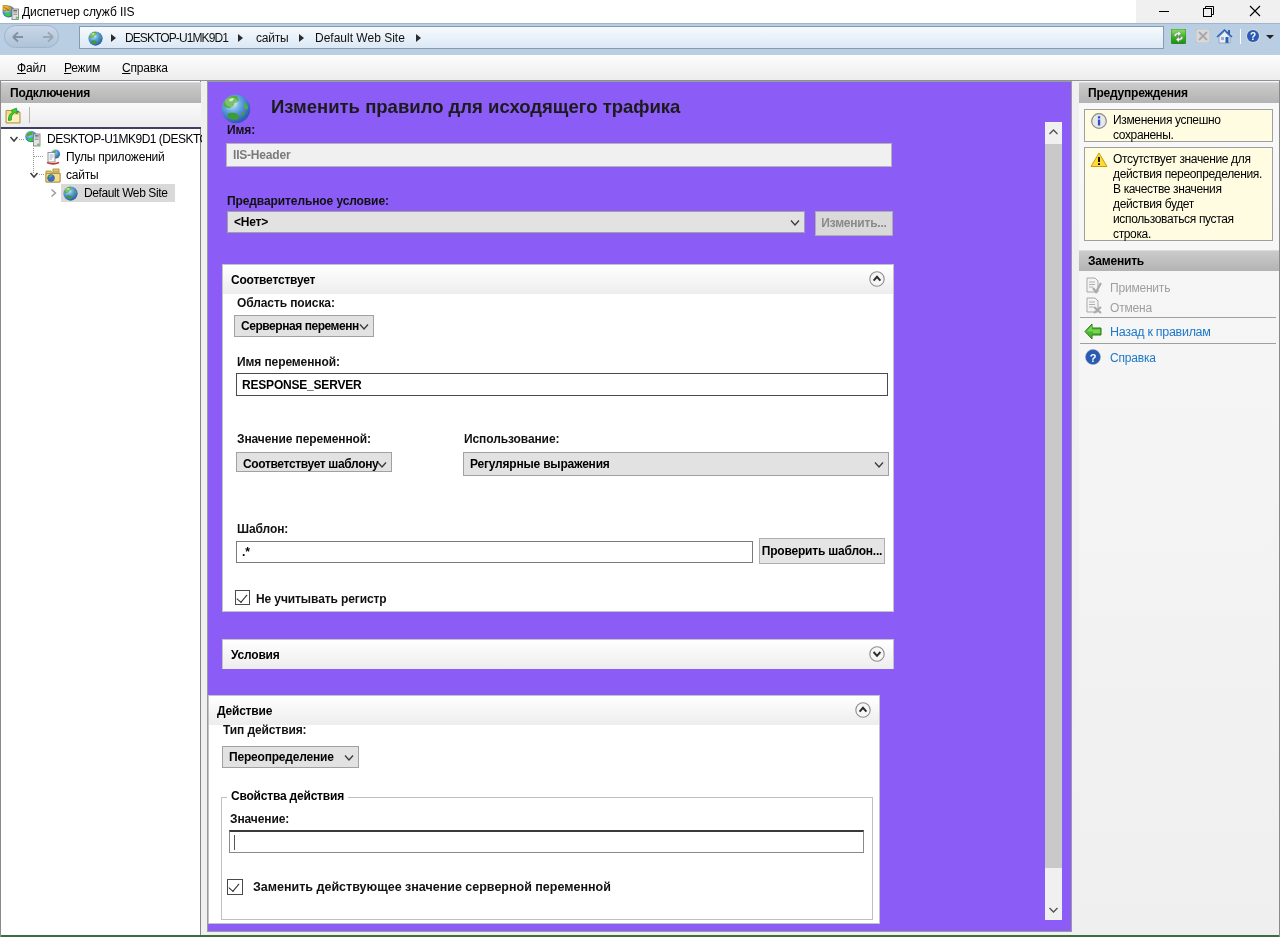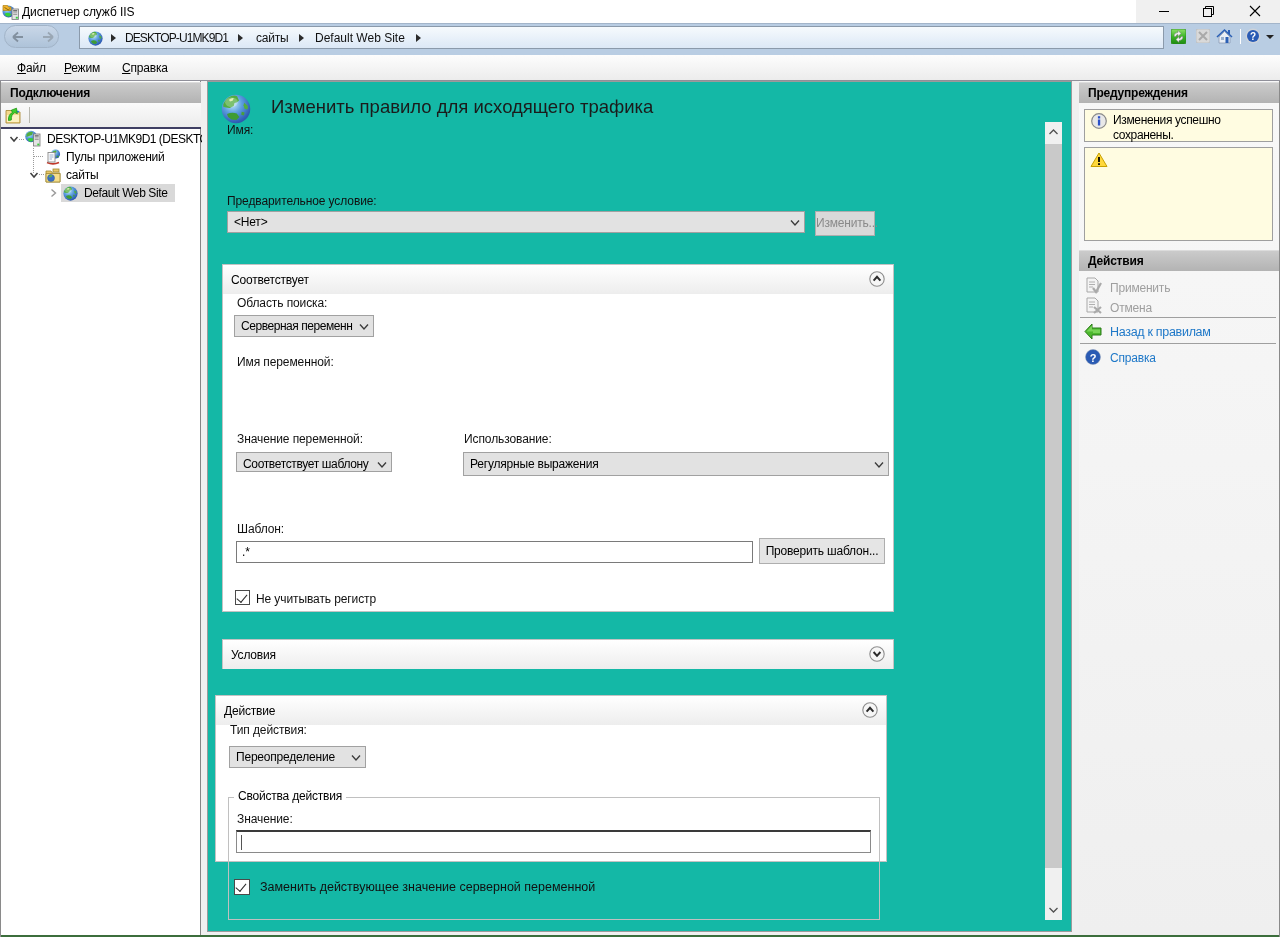--- a/index.html
+++ b/index.html
@@ -41,21 +41,21 @@
 #lp-hdr span, #rp-hdr1 span, #rp-hdr2 span { position:absolute; left:9px; top:3px; }
 #lp-toolbar { left:0; top:22px; width:200px; height:26px; background:linear-gradient(#fafafa,#ececec); border-bottom:2px solid #3f3f63; }
 #lp-sep { left:28px; top:4px; width:1px; height:16px; background:#b8b8b0; }
 .treerow { position:absolute; left:0; height:18px; width:201px; overflow:hidden; }
 .treerow .lbl { position:absolute; top:2px; font-size:12px; white-space:nowrap; }
 #tree-sel { left:60px; top:0px; width:114px; height:18px; background:#d9d9d9; position:absolute; }
 .dotv { position:absolute; width:1px; background-image:linear-gradient(#9a9a9a 1px, transparent 1px); background-size:1px 2px; }
 .doth { position:absolute; height:1px; background-image:linear-gradient(90deg,#9a9a9a 1px, transparent 1px); background-size:2px 1px; }
 
 
-#mainpanel { left:207px; top:81px; width:865px; height:851px; background:#14b8a6; border:1px solid #9b9b9b; }
+#mainpanel { left:207px; top:81px; width:865px; height:851px; background:#8b5cf6; border:1px solid #9b9b9b;font-weight:bold; }
 #main-title { left:63px; top:14px; font-size:18.5px; letter-spacing:0; color:#1b1b1b; }
 label.fl { position:absolute; font-size:12px; color:#111; line-height:14px; letter-spacing:-0.1px; white-space:nowrap; }
 .tbox { position:absolute; border:1px solid #b3b3b3; background:#f0f0f0; font-size:12px; }
 .combo { position:absolute; background:#e2e2e2; border:1px solid #a1a1a1; font-size:12px; }
 .combo .ctext { position:absolute; left:6px; top:3px; white-space:nowrap; }
 .combo .carr { position:absolute; right:4px; top:3px; }
 .btn { position:absolute; background:#d9d9d9; border:1px solid #aeaeae; font-size:12px; text-align:center; }
 .grouppanel { position:absolute; border:1px solid #c3c3c3; background:#fff; }
 .grouphdr { position:absolute; left:0; top:0; right:0; height:29px; background:linear-gradient(#fff,#ededed); }
 .grouptitle { position:absolute; left:9px; top:8px; font-size:12px; }
@@ -262,45 +262,51 @@
   </div>
 </div>
 
 <div id="mainpanel" class="abs">
   <svg class="abs" style="left:13px;top:12px" width="30" height="30" viewBox="0 0 16 16">
       <use href="#globe16"></use>
     </svg>
   <span id="main-title" class="abs">Изменить правило для исходящего трафика</span>
 
   <label class="fl" style="left:19px;top:41px">Имя:</label>
+  <div class="tbox" style="left:18px;top:61px;width:666px;height:24px;color:#7a7a7a">
+      <span style="position:absolute;left:6px;top:4px">IIS-Header</span>
+    </div>
 
   <label class="fl" style="left:19px;top:112px">Предварительное условие:</label>
   <div class="combo" style="left:19px;top:129px;width:578px;height:22px">
       <span class="ctext">&lt;Нет&gt;</span>
     <svg class="carr" style="top:7px" width="10" height="8" viewBox="0 0 10 8">
         <path d="M1 1.5 L5 6 L9 1.5" fill="none" stroke="#3a3a3a" stroke-width="1.3"></path>
       </svg>
   </div>
-  <div class="btn" style="left:607px;top:129px;width:60px;height:25px;color:#8a8a8a"><span style="position:relative;top:4px">Изменить...</span></div>
+  <div class="btn" style="left:607px;top:129px;width:78px;height:25px;color:#8a8a8a"><span style="position:relative;top:4px">Изменить...</span></div>
 
   <div class="grouppanel" style="left:14px;top:182px;width:672px;height:348px">
     <div class="grouphdr"></div>
     <span class="grouptitle" style="left:8px">Соответствует</span>
     <svg class="collbtn" width="16" height="16" viewBox="0 0 16 16">
         <circle cx="8" cy="8" r="7.2" fill="#f6f6f6" stroke="#8e8e8e" stroke-width="1.1"></circle>
         <path d="M4.6 9.6 L8 5.8 L11.4 9.6" fill="none" stroke="#2b2b2b" stroke-width="2"></path>
       </svg>
     <label class="fl" style="left:14px;top:31px">Область поиска:</label>
     <div class="combo" style="left:11px;top:50px;width:140px;height:22px">
         <span class="ctext" style="letter-spacing:-0.45px">Серверная переменн</span>
       <svg class="carr" style="top:7px" width="10" height="8" viewBox="0 0 10 8">
           <path d="M1 1.5 L5 6 L9 1.5" fill="none" stroke="#3a3a3a" stroke-width="1.3"></path>
         </svg>
     </div>
     <label class="fl" style="left:14px;top:90px">Имя переменной:</label>
+    <div class="tbox" style="left:13px;top:108px;width:652px;height:23px;background:#fff;border-color:#4a4a4a">
+        <span style="position:absolute;left:5px;top:4px">RESPONSE_SERVER</span>
+      </div>
     <label class="fl" style="left:14px;top:167px">Значение переменной:</label>
     <div class="combo" style="left:13px;top:187px;width:156px;height:20px">
         <span class="ctext" style="top:4px;letter-spacing:-0.35px">Соответствует шаблону</span>
       <svg class="carr" style="top:8px" width="10" height="8" viewBox="0 0 10 8">
           <path d="M1 1.5 L5 6 L9 1.5" fill="none" stroke="#3a3a3a" stroke-width="1.3"></path>
         </svg>
     </div>
     <label class="fl" style="left:241px;top:167px">Использование:</label>
     <div class="combo" style="left:240px;top:187px;width:426px;height:24px">
         <span class="ctext" style="top:4px">Регулярные выражения</span>
@@ -319,21 +325,21 @@
 
   <div class="grouppanel" style="left:14px;top:557px;width:672px;height:30px">
     <div class="grouphdr"></div>
     <span class="grouptitle" style="left:8px">Условия</span>
     <svg class="collbtn" width="16" height="16" viewBox="0 0 16 16">
         <circle cx="8" cy="8" r="7.2" fill="#f6f6f6" stroke="#8e8e8e" stroke-width="1.1"></circle>
         <path d="M4.6 6 L8 9.8 L11.4 6" fill="none" stroke="#2b2b2b" stroke-width="2"></path>
       </svg>
   </div>
 
-  <div class="grouppanel" style="left:7px;top:613px;width:672px;height:167px">
+  <div class="grouppanel" style="left:0;top:613px;width:672px;height:229px">
     <div class="grouphdr"></div>
     <span class="grouptitle" style="left:8px">Действие</span>
     <svg class="collbtn" width="16" height="16" viewBox="0 0 16 16">
         <circle cx="8" cy="8" r="7.2" fill="#f6f6f6" stroke="#8e8e8e" stroke-width="1.1"></circle>
         <path d="M4.6 9.6 L8 5.8 L11.4 9.6" fill="none" stroke="#2b2b2b" stroke-width="2"></path>
       </svg>
     <label class="fl" style="left:14px;top:27px">Тип действия:</label>
     <div class="combo" style="left:13px;top:50px;width:137px;height:22px">
         <span class="ctext">Переопределение</span>
       <svg class="carr" style="top:7px" width="10" height="8" viewBox="0 0 10 8">
@@ -373,23 +379,24 @@
       <rect x="6.9" y="3.2" width="2.3" height="2.3" fill="#2a50c8"></rect>
     </svg>
     <div class="ntext" style="top:3px">Изменения успешно<br>сохранены.</div>
   </div>
   <div class="note abs" style="top:66px;height:94px">
     <svg class="abs" style="left:5px;top:4px" width="18" height="16" viewBox="0 0 18 16">
       <path d="M9 1 L17 14.5 H1 Z" fill="#ffd83c" stroke="#c8a000" stroke-width="1"></path>
       <rect x="8.1" y="5" width="1.8" height="5" fill="#000"></rect>
       <rect x="8.1" y="11.2" width="1.8" height="1.8" fill="#000"></rect>
     </svg>
+    <div class="ntext" style="top:4px">Отсутствует значение для действия переопределения. В&nbsp;качестве значения действия будет использоваться пустая строка.</div>
   </div>
   <div id="rp-hdr2" class="panelhdr abs">
-      <span>Действия</span>
+      <span>Заменить</span>
     </div>
   <svg class="abs" style="left:6px;top:196px" width="17" height="17" viewBox="0 0 17 17">
     <path d="M2 1 H10 L13 4 V15 H2 Z" fill="#f4f4f4" stroke="#a8a8a8" stroke-width="1"></path>
     <path d="M4 5 H10 M4 7.5 H10 M4 10 H8" stroke="#b0b0b0" stroke-width="1"></path>
     <path d="M8 11 L11 15 L16 6" stroke="#aaa" stroke-width="2.2" fill="none"></path>
   </svg>
   <span class="adis" style="left:31px;top:200px">Применить</span>
   <svg class="abs" style="left:6px;top:216px" width="17" height="17" viewBox="0 0 17 17">
     <path d="M2 1 H10 L13 4 V15 H2 Z" fill="#f4f4f4" stroke="#a8a8a8" stroke-width="1"></path>
     <path d="M4 5 H10 M4 7.5 H10 M4 10 H8" stroke="#b0b0b0" stroke-width="1"></path>

